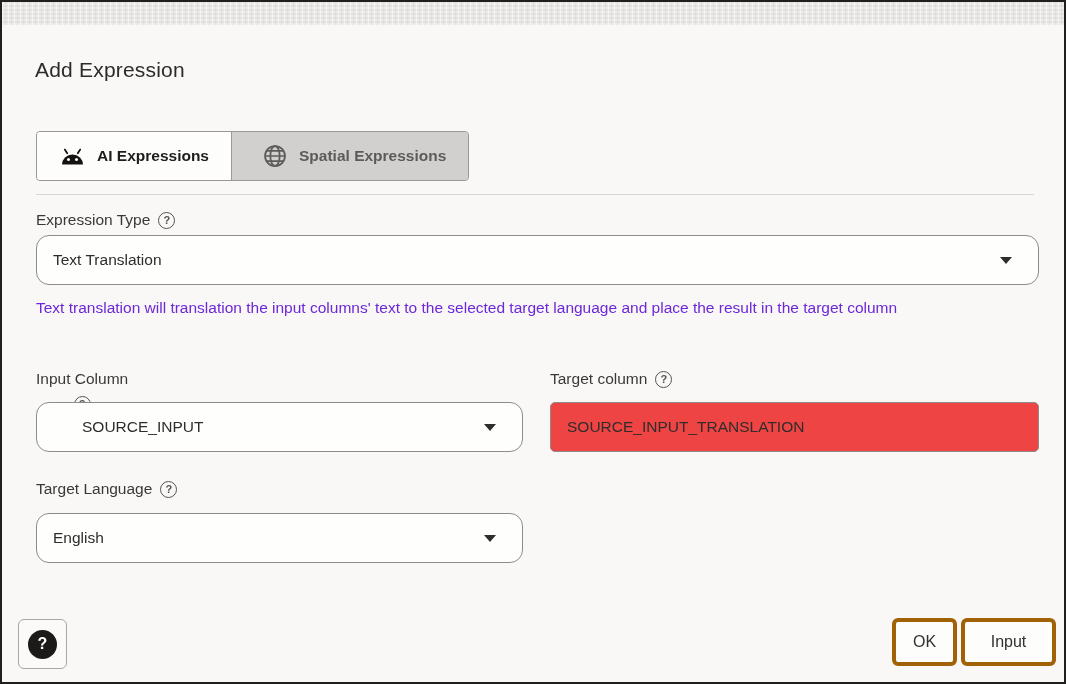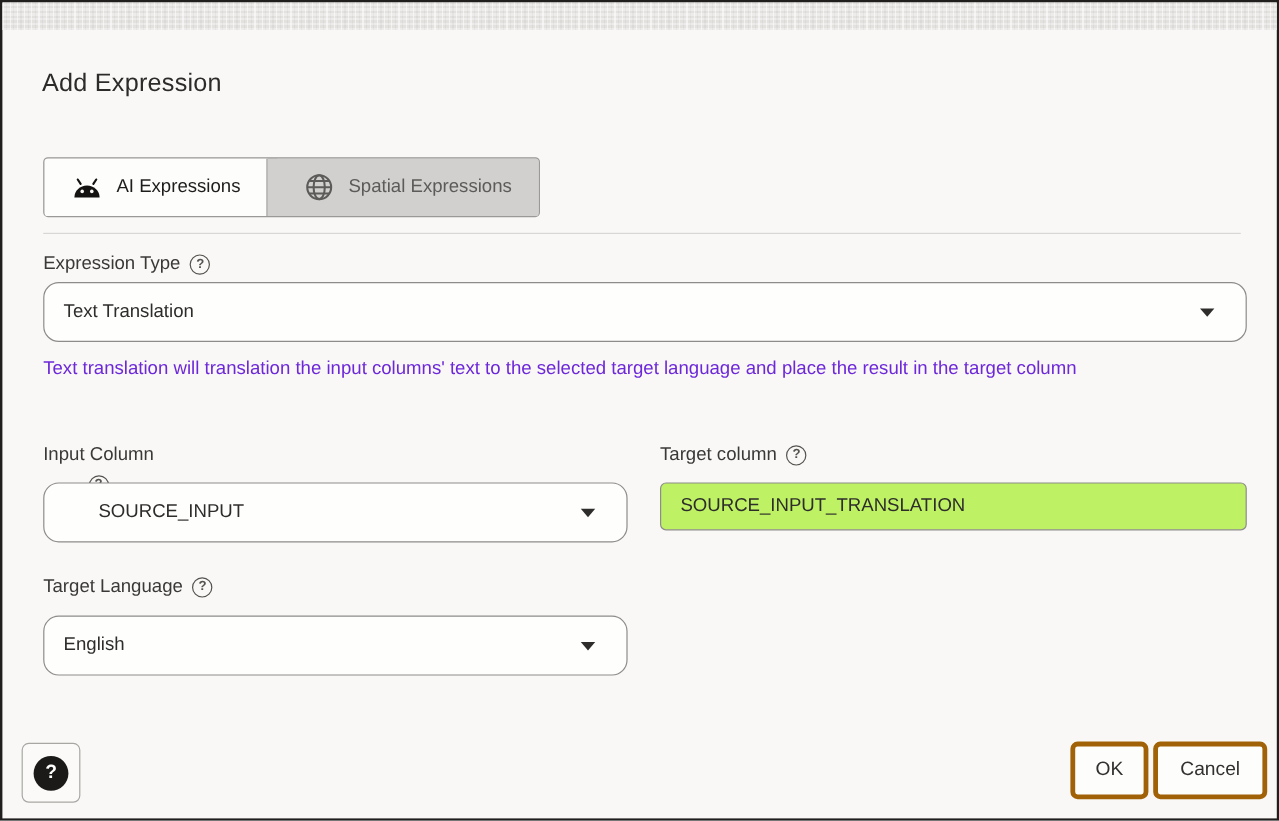--- a/index.html
+++ b/index.html
@@ -28,21 +28,21 @@
 
   
   .tab-group{
     position:absolute;left:34px;top:129px;height:50px;
     display:flex;border:1px solid #9b9997;border-radius:4px;overflow:hidden;
     background:#d2d0ce;
   }
   .tab{
     display:flex;align-items:center;gap:11px;
     padding:0 22px;height:100%;cursor:pointer;
-    font-size:15.5px;font-weight:400;
+    font-size:15.5px;font-weight:700;
   }
   .tab.active{
     background:#fdfdfc;color:#1e1d1c;border-right:1px solid #9b9997;
   }
   .tab.inactive{
     background:#d2d0ce;color:#5d5b59;margin-left:8px;
   }
   .tab .tab-icon{display:flex;align-items:center;}
 
   .tabs-divider{
@@ -69,21 +69,21 @@
     padding:0 16px;font-size:15.5px;color:#2e2d2b;
   }
   .select{cursor:pointer;justify-content:space-between;}
   .caret{
     width:0;height:0;
     border-left:6px solid transparent;border-right:6px solid transparent;
     border-top:7px solid #2e2d2b;
     margin-right:10px;
   }
   .text-input{
-    position:absolute;height:40px;background:#bef264;
+    position:absolute;height:50px;background:#ef4444;
     border:1px solid #8e8c8a;border-radius:5px;
     padding:0 16px;font-size:15.5px;color:#2e2d2b;outline:none;
   }
 
   .description{
     position:absolute;left:34px;top:294px;width:1002px;
     font-size:15.5px;line-height:23px;color:#6d28d9;
   }
 
   
@@ -175,15 +175,15 @@
   </div>
   <div class="box select" style="left:34px;top:511px;width:487px;">
     <span>English</span>
     <span class="caret"></span>
   </div>
 
   <div class="help-button">
     <span class="help-filled">?</span>
   </div>
   <div class="btn btn-ok">OK</div>
-  <div class="btn btn-cancel">Cancel</div>
+  <div class="btn btn-cancel">Input</div>
 
 </div>
 
 </body></html>

